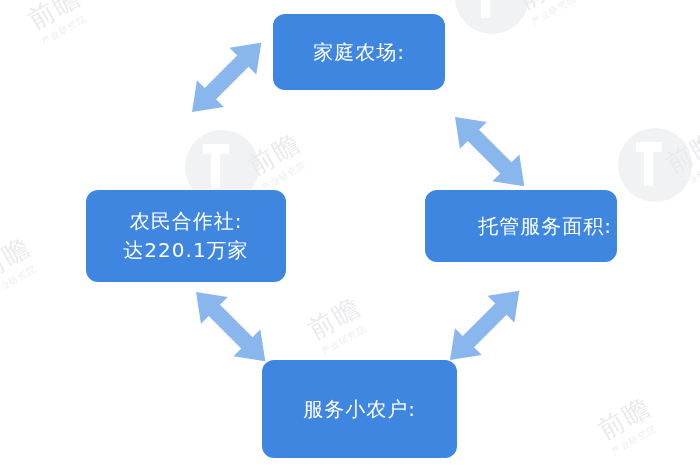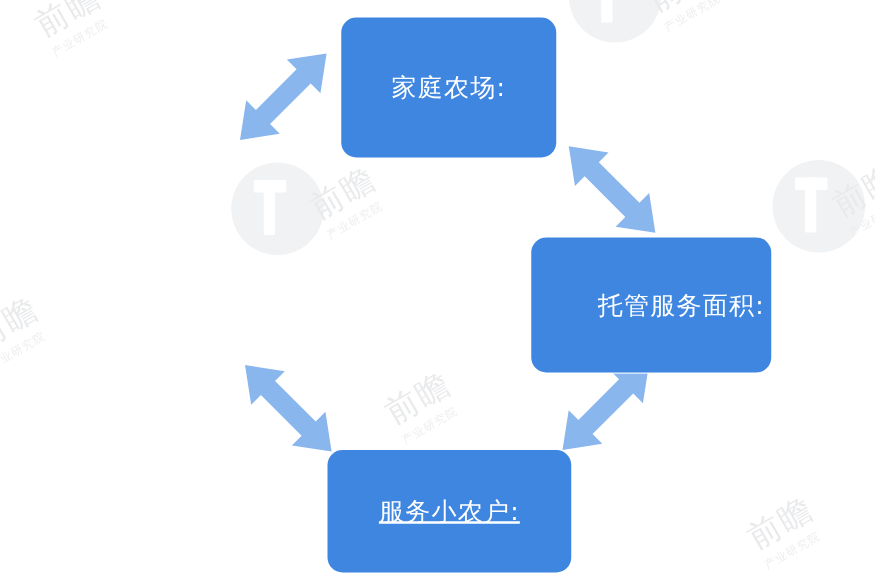--- a/index.html
+++ b/index.html
@@ -86,24 +86,24 @@
   .node .l1,
   .node .l2 {
     display: block;
     font-size: 20px;
     line-height: 1.45;
     letter-spacing: 1px;
     white-space: nowrap;
     font-family: "DejaVu Sans", "Liberation Sans", sans-serif;
   }
 
-  #node-top    { left: 273px; top: 14px;  width: 172px; height: 112px; }
+  #node-top    { left: 273px; top: 14px;  width: 172px; height: 76px; }
   #node-left   { left: 86px;  top: 190px; width: 200px; height: 92px; }
-  #node-right  { left: 425px; top: 190px; width: 192px; height: 108px; padding-left: 48px; }
-  #node-bottom { left: 262px; top: 360px; width: 195px; height: 98px; text-decoration: underline; }
+  #node-right  { left: 425px; top: 190px; width: 192px; height: 72px; padding-left: 48px; }
+  #node-bottom { left: 262px; top: 360px; width: 195px; height: 98px; }
 
   
   .arrow-layer {
     position: absolute;
     left: 0;
     top: 0;
     width: 700px;
     height: 470px;
     z-index: 2;
   }
@@ -167,20 +167,24 @@
 
     <g transform="translate(450,360) rotate(-45)">
       <polygon fill="#8ab6ee" points="0,0 26,-19 26,-8 72,-8 72,-19 98,0 72,19 72,8 26,8 26,19"></polygon>
     </g>
   </svg>
 
   <div class="node" id="node-top" style="background: rgb(62, 134, 224);">
     <span class="l1">家庭农场:</span>
   </div>
 
+  <div class="node" id="node-left" style="background: rgb(62, 134, 224);">
+    <span class="l1">农民合作社:</span>
+    <span class="l2">达220.1万家</span>
+  </div>
 
   <div class="node" id="node-right" style="background: rgb(62, 134, 224);">
     <span class="l1">托管服务面积:</span>
   </div>
 
   <div class="node" id="node-bottom" style="background: rgb(62, 134, 224);">
     <span class="l1">服务小农户:</span>
   </div>
 
 </div>

